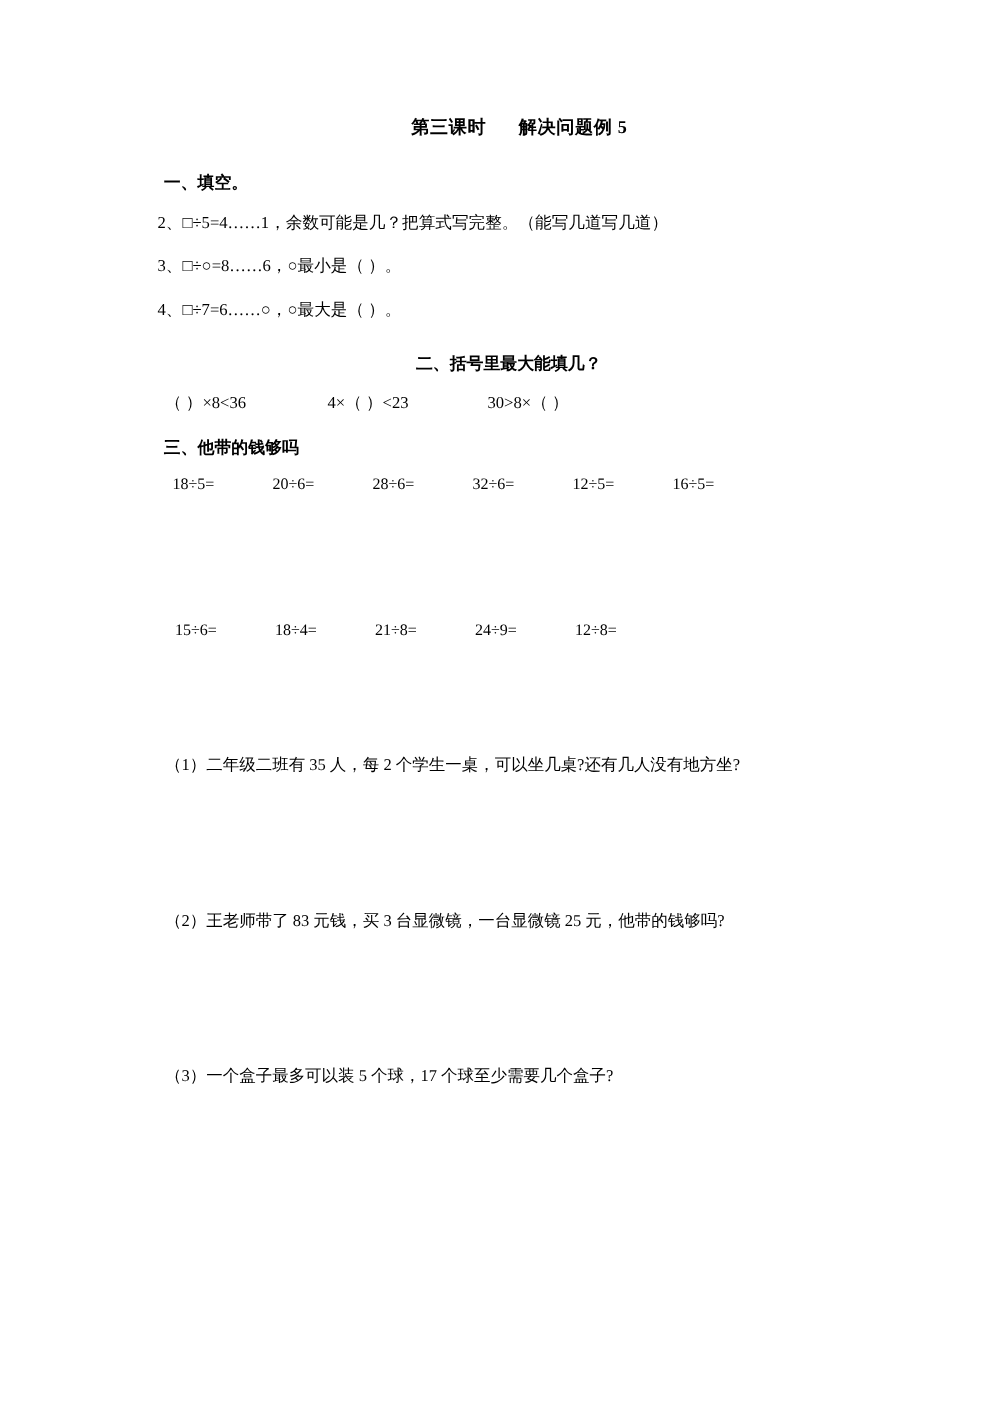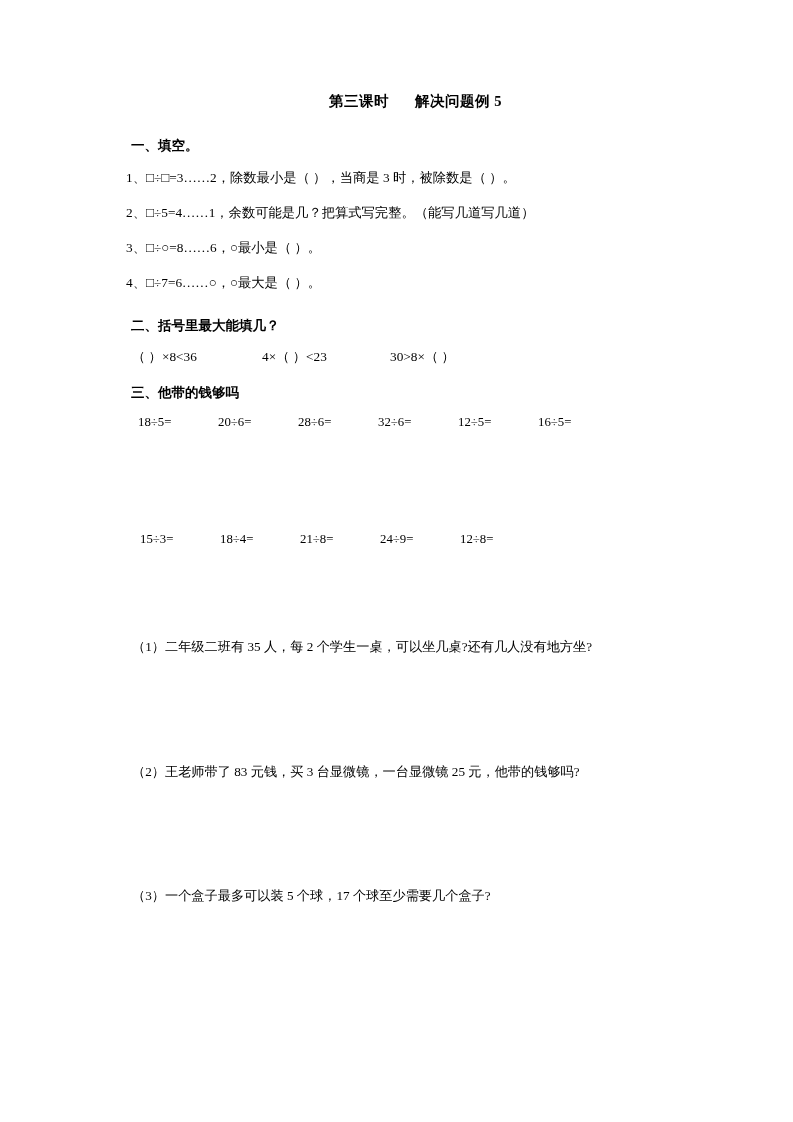--- a/index.html
+++ b/index.html
@@ -88,41 +88,40 @@
 
 <div class="page">
   <div class="content">
 
     <div class="doc-title">
       <span>第三课时</span><span class="gap"></span><span>解决问题例 5</span>
     </div>
 
     <div class="section-head">一、填空。</div>
 
-    <div class="line indent1">1、□÷□=3……2，除数最小是（        ），当商是 3 时，被除数是（         ）。</div>
     <div class="line indent1">2、□÷5=4……1，余数可能是几？把算式写完整。（能写几道写几道）</div>
     <div class="line indent1">3、□÷○=8……6，○最小是（        ）。</div>
     <div class="line indent1">4、□÷7=6……○，○最大是（          ）。</div>
 
-    <div class="section-head" style="margin-top:24px;">二、括号里最大能填几？</div>
+    <div class="section-head" style="margin-top:24px;text-align:center;">二、括号里最大能填几？</div>
 
     <div class="sec2-items">
       <span class="it sp-a">（    ）×8&lt;36</span><span class="it sp-b">4×（    ）&lt;23</span><span class="it">30&gt;8×（    ）</span>
     </div>
 
     <div class="section-head">三、他带的钱够吗</div>
 
     <div class="row-eq">
       <span class="eq">18÷5=</span><span class="eq">20÷6=</span><span class="eq">28÷6=</span><span class="eq">32÷6=</span><span class="eq">12÷5=</span><span class="eq">16÷5=</span>
     </div>
 
     <div class="vgap-1"></div>
 
     <div class="row-eq" style="padding-left:22px;">
-      <span class="eq">15÷3=</span><span class="eq">18÷4=</span><span class="eq">21÷8=</span><span class="eq">24÷9=</span><span class="eq">12÷8=</span>
+      <span class="eq">15÷6=</span><span class="eq">18÷4=</span><span class="eq">21÷8=</span><span class="eq">24÷9=</span><span class="eq">12÷8=</span>
     </div>
 
     <div class="vgap-2"></div>
 
 
     <div class="prob">（1）二年级二班有 35 人，每 2 个学生一桌，可以坐几桌?还有几人没有地方坐?</div>
     <div class="prob-gap"></div>
 
     <div class="prob">（2）王老师带了 83 元钱，买 3 台显微镜，一台显微镜 25 元，他带的钱够吗?</div>
     <div class="prob-gap"></div>

